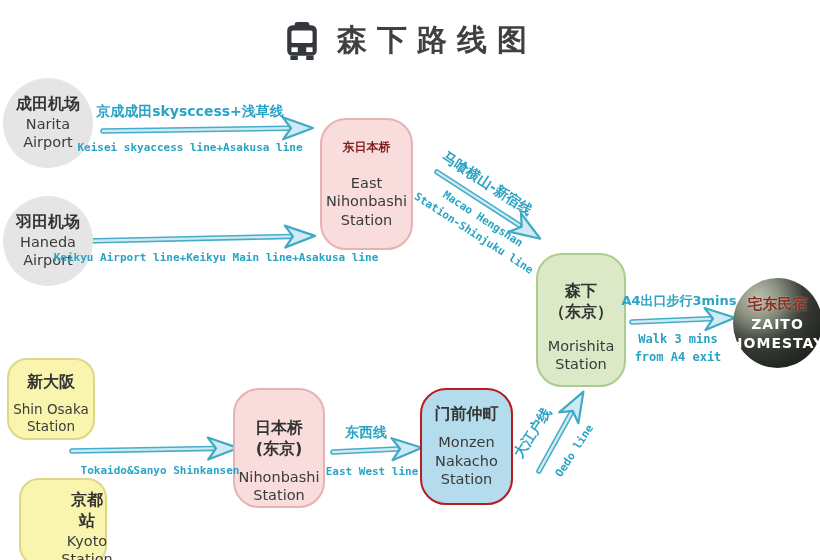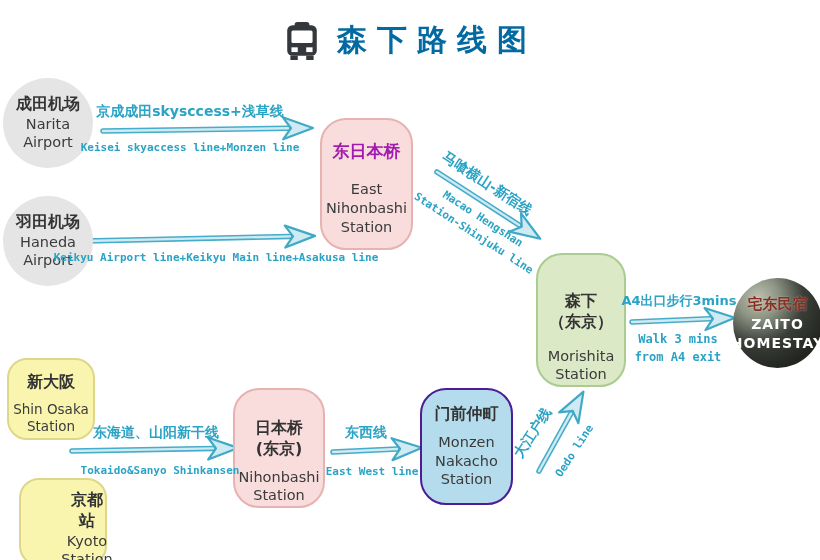--- a/index.html
+++ b/index.html
@@ -2,38 +2,38 @@
 <html><head>
 <meta charset="utf-8">
 <style>
   html,body{margin:0;padding:0;background:#fff;}
   .canvas{position:relative;width:820px;height:560px;background:#ffffff;overflow:hidden;
           font-family:"DejaVu Sans",sans-serif;}
 
   
   .title{position:absolute;left:0;top:20px;width:820px;display:flex;
          justify-content:center;align-items:center;gap:16px;}
-  .title-text{font-size:30px;font-weight:bold;letter-spacing:10px;color:#0369a1;}
+  .title-text{font-size:30px;font-weight:bold;letter-spacing:10px;color:#404040;}
 
   
   .arrows{position:absolute;left:0;top:0;width:820px;height:560px;pointer-events:none;}
 
   
   .circle{position:absolute;border-radius:50%;display:flex;flex-direction:column;
           align-items:center;justify-content:center;text-align:center;box-sizing:border-box;}
   .sage{background:#e5e5e5;}
   .rect{position:absolute;display:flex;flex-direction:column;align-items:center;
         text-align:center;box-sizing:border-box;border-radius:26px;}
   .pink{background:#f9dcdc;border:2px solid #e7b2b2;}
   .green{background:#dbe9c6;border:2px solid #abcc90;}
-  .blue{background:#b4dcec;border:2px solid #4c1d95;}
+  .blue{background:#b4dcec;border:2px solid #b91c1c;}
   .yellow{background:#f9f5af;border:2px solid #ded789;border-radius:20px;}
 
   .n-zh{font-size:16px;font-weight:bold;color:#333;line-height:1.3;}
-  .n-zh-lg{font-size:17px;font-weight:bold;color:#a21caf;line-height:1.3;}
+  .n-zh-lg{font-size:12px;font-weight:bold;color:#7f1d1d;line-height:1.3;}
   .n-en{font-size:14.5px;color:#3b3b3b;line-height:1.3;}
   .gap8{height:8px;} .gap14{height:14px;} .gap18{height:18px;}
 
   
   .photo{background:radial-gradient(circle at 28% 22%, #bcc2b1 0%, #8d9483 22%, #3a3e38 48%, #22251f 78%, #4a4f45 100%);}
   .hs-zh{font-size:15px;font-weight:bold;color:#8a2f20;text-shadow:0 0 2px rgba(255,255,255,.45);line-height:1.4;}
   .hs-en{font-size:14px;font-weight:bold;color:#ffffff;letter-spacing:1px;line-height:1.35;}
 
   
   .lbl{position:absolute;color:#2aa3c5;white-space:nowrap;text-align:center;
@@ -127,21 +127,21 @@
   </div>
 
   <div class="rect pink" style="left:320px;top:118px;width:93px;height:132px;padding-top:20px;">
     <div class="n-zh-lg">东日本桥</div>
     <div class="gap18"></div>
     <div class="n-en">East</div>
     <div class="n-en">Nihonbashi</div>
     <div class="n-en">Station</div>
   </div>
 
-  <div class="rect green" style="left:536px;top:253px;width:90px;height:134px;padding-top:36px;">
+  <div class="rect green" style="left:536px;top:253px;width:90px;height:134px;padding-top:26px;">
     <div class="n-zh">森下</div>
     <div class="n-zh">（东京）</div>
     <div class="gap14"></div>
     <div class="n-en">Morishita</div>
     <div class="n-en">Station</div>
   </div>
 
   <div class="rect yellow" style="left:7px;top:358px;width:88px;height:82px;padding-top:12px;">
     <div class="n-zh">新大阪</div>
     <div class="gap8"></div>
@@ -172,37 +172,36 @@
     <div class="n-en">Station</div>
   </div>
 
   <div class="circle photo" style="left:733px;top:278px;width:89px;height:90px;">
     <div class="hs-zh">宅东民宿</div>
     <div class="hs-en">ZAITO</div>
     <div class="hs-en">HOMESTAY</div>
   </div>
 
   <div class="lbl lbl-zh" style="left:190px;top:103px;">京成成田skysccess+浅草线</div>
-  <div class="lbl lbl-en" style="left:190px;top:140px;">Keisei skyaccess line+Monzen line</div>
+  <div class="lbl lbl-en" style="left:190px;top:140px;">Keisei skyaccess line+Asakusa line</div>
 
   <div class="lbl lbl-en" style="left:216px;top:250px;">Keikyu Airport line+Keikyu Main line+Asakusa line</div>
 
   <div class="lbl lbl-zh rot33" style="left:487px;top:175px;">马喰横山-新宿线</div>
   <div class="lbl lbl-en rot33" style="left:478px;top:210px;">
     <div>Macao Hengshan</div>
     <div>Station-Shinjuku line</div>
   </div>
 
   <div class="lbl lbl-zh-sm" style="left:679px;top:292px;">A4出口步行3mins</div>
   <div class="lbl lbl-en" style="left:678px;top:330px;font-size:12px;">
     <div>Walk 3 mins</div>
     <div>from A4 exit</div>
   </div>
 
-  <div class="lbl lbl-zh" style="left:156px;top:424px;">东海道、山阳新干线</div>
   <div class="lbl lbl-en" style="left:160px;top:463px;">Tokaido&amp;Sanyo Shinkansen</div>
 
   <div class="lbl lbl-zh" style="left:366px;top:424px;">东西线</div>
   <div class="lbl lbl-en" style="left:372px;top:464px;">East West line</div>
 
   <div class="lbl lbl-zh rotm57" style="left:533px;top:424px;">大江户线</div>
   <div class="lbl lbl-en rotm57" style="left:575px;top:443px;">Oedo line</div>
 
 </div>
 

